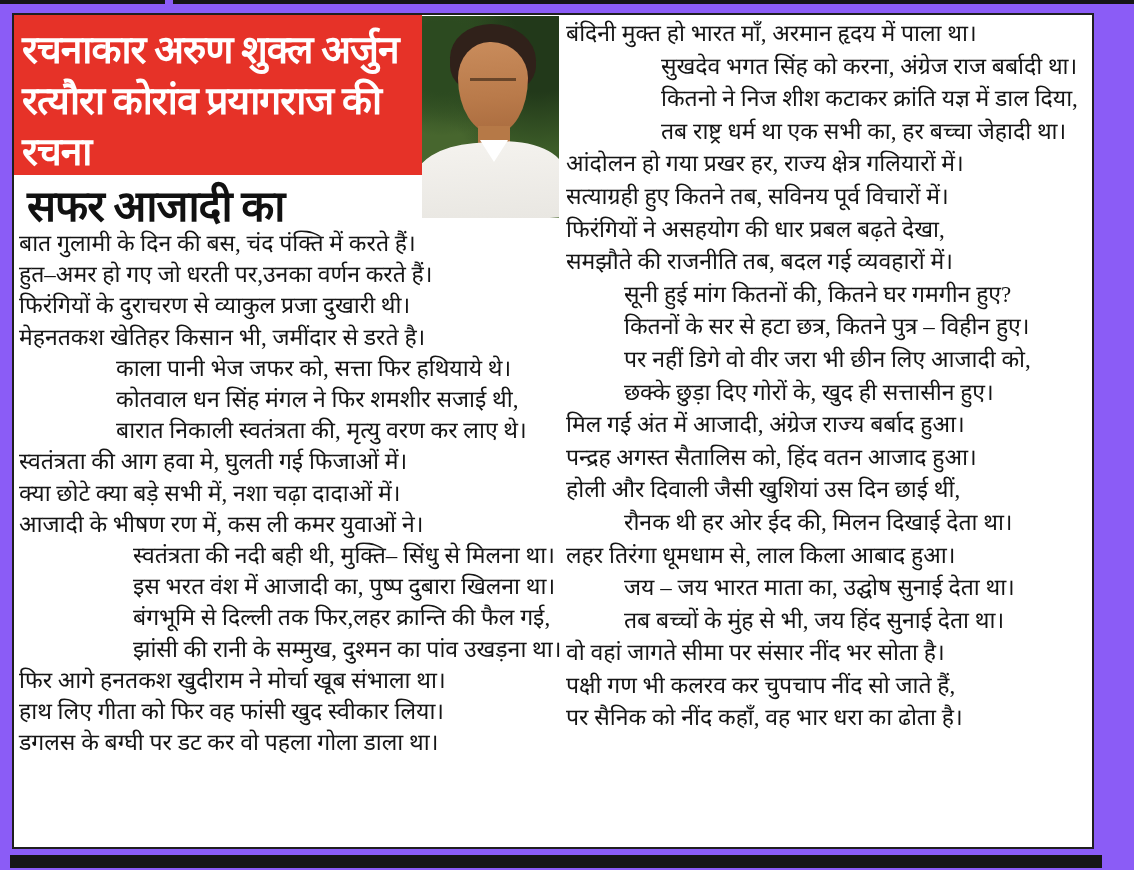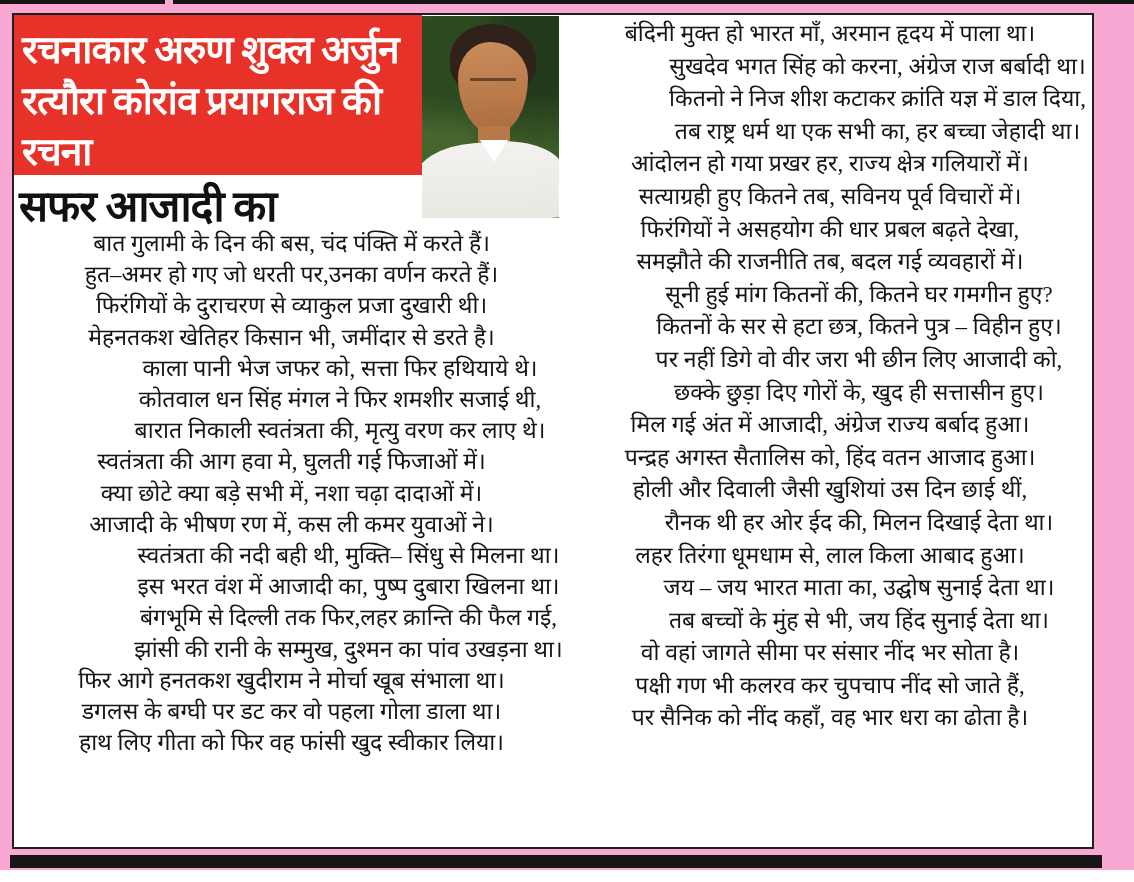--- a/index.html
+++ b/index.html
@@ -1,18 +1,18 @@
 <!DOCTYPE html>
 <html><head>
 <meta charset="utf-8">
 <style>
   * { margin:0; padding:0; box-sizing:border-box; }
   body { background:#ffffff; font-family:"Liberation Serif","DejaVu Serif",serif; }
   .page {
-    position:relative; width:1134px; height:870px; background:#f9a8d4; overflow:hidden;
+    position:relative; width:1134px; height:870px; background:#8b5cf6; overflow:hidden;
     color:#1b1b1b;
   }
   .edge-rule { position:absolute; top:0; height:4px; background:#151515; }
   .edge-rule.seg1 { left:0; width:165px; }
   .edge-rule.seg2 { left:173px; width:961px; }
 
   .content-box {
     position:absolute; left:12px; top:13px; width:1082px; height:836px;
     border:2px solid #1f1f1f; background:#ffffff;
   }
@@ -61,27 +61,27 @@
     border-radius:40% 45% 0 0;
     transform:rotate(-4deg);
   }
   .photo-collar {
     position:absolute; left:58px; top:124px; width:28px; height:22px;
     background:#ffffff; clip-path:polygon(0 0,50% 100%,100% 0);
   }
 
   
   .poem-title {
-    position:absolute; left:5px; top:160px; font-size:43px; font-weight:bold;
+    position:absolute; left:13px; top:160px; font-size:43px; font-weight:bold;
     color:#111; white-space:nowrap; letter-spacing:-1px;text-align:right;
   }
 
   
   .col { position:absolute; font-size:23px; color:#151515; }
-  .poem-line { white-space:nowrap;text-align:center; }
+  .poem-line { white-space:nowrap; }
   .left-col  { left:5px;  top:213px; width:545px; }
   .left-col .poem-line  { line-height:31.2px; }
   .left-col .ind1 { padding-left:97px; }
   .left-col .ind2 { padding-left:114px; }
   .right-col { left:552px; top:3px; width:528px; }
   .right-col .poem-line { line-height:32.6px; }
   .right-col .ind1 { padding-left:95px; }
   .right-col .ind2 { padding-left:58px; }
 
   .bottom-bar {
@@ -125,22 +125,22 @@
         <div class="poem-line ind1">कोतवाल धन सिंह मंगल ने फिर शमशीर सजाई थी,</div>
         <div class="poem-line ind1">बारात निकाली स्वतंत्रता की, मृत्यु वरण कर लाए थे।</div>
         <div class="poem-line">स्वतंत्रता की आग हवा मे, घुलती गई फिजाओं में।</div>
         <div class="poem-line">क्या छोटे क्या बड़े सभी में, नशा चढ़ा दादाओं में।</div>
         <div class="poem-line">आजादी के भीषण रण में, कस ली कमर युवाओं ने।</div>
         <div class="poem-line ind2">स्वतंत्रता की नदी बही थी, मुक्ति– सिंधु से मिलना था।</div>
         <div class="poem-line ind2">इस भरत वंश में आजादी का, पुष्प दुबारा खिलना था।</div>
         <div class="poem-line ind2">बंगभूमि से दिल्ली तक फिर,लहर क्रान्ति की फैल गई,</div>
         <div class="poem-line ind2">झांसी की रानी के सम्मुख, दुश्मन का पांव उखड़ना था।</div>
         <div class="poem-line">फिर आगे हनतकश खुदीराम ने मोर्चा खूब संभाला था।</div>
+        <div class="poem-line">हाथ लिए गीता को फिर वह फांसी खुद स्वीकार लिया।</div>
         <div class="poem-line">डगलस के बग्घी पर डट कर वो पहला गोला डाला था।</div>
-        <div class="poem-line">हाथ लिए गीता को फिर वह फांसी खुद स्वीकार लिया।</div>
       </div>
     <div class="col right-col" id="right-col">
         <div class="poem-line">बंदिनी मुक्त हो भारत माँ, अरमान हृदय में पाला था।</div>
         <div class="poem-line ind1">सुखदेव भगत सिंह को करना, अंग्रेज राज बर्बादी था।</div>
         <div class="poem-line ind1">कितनो ने निज शीश कटाकर क्रांति यज्ञ में डाल दिया,</div>
         <div class="poem-line ind1">तब राष्ट्र धर्म था एक सभी का, हर बच्चा जेहादी था।</div>
         <div class="poem-line">आंदोलन हो गया प्रखर हर, राज्य क्षेत्र गलियारों में।</div>
         <div class="poem-line">सत्याग्रही हुए कितने तब,  सविनय पूर्व विचारों में।</div>
         <div class="poem-line">फिरंगियों ने  असहयोग की धार प्रबल बढ़ते देखा,</div>
         <div class="poem-line">समझौते की राजनीति तब, बदल गई व्यवहारों में।</div>

